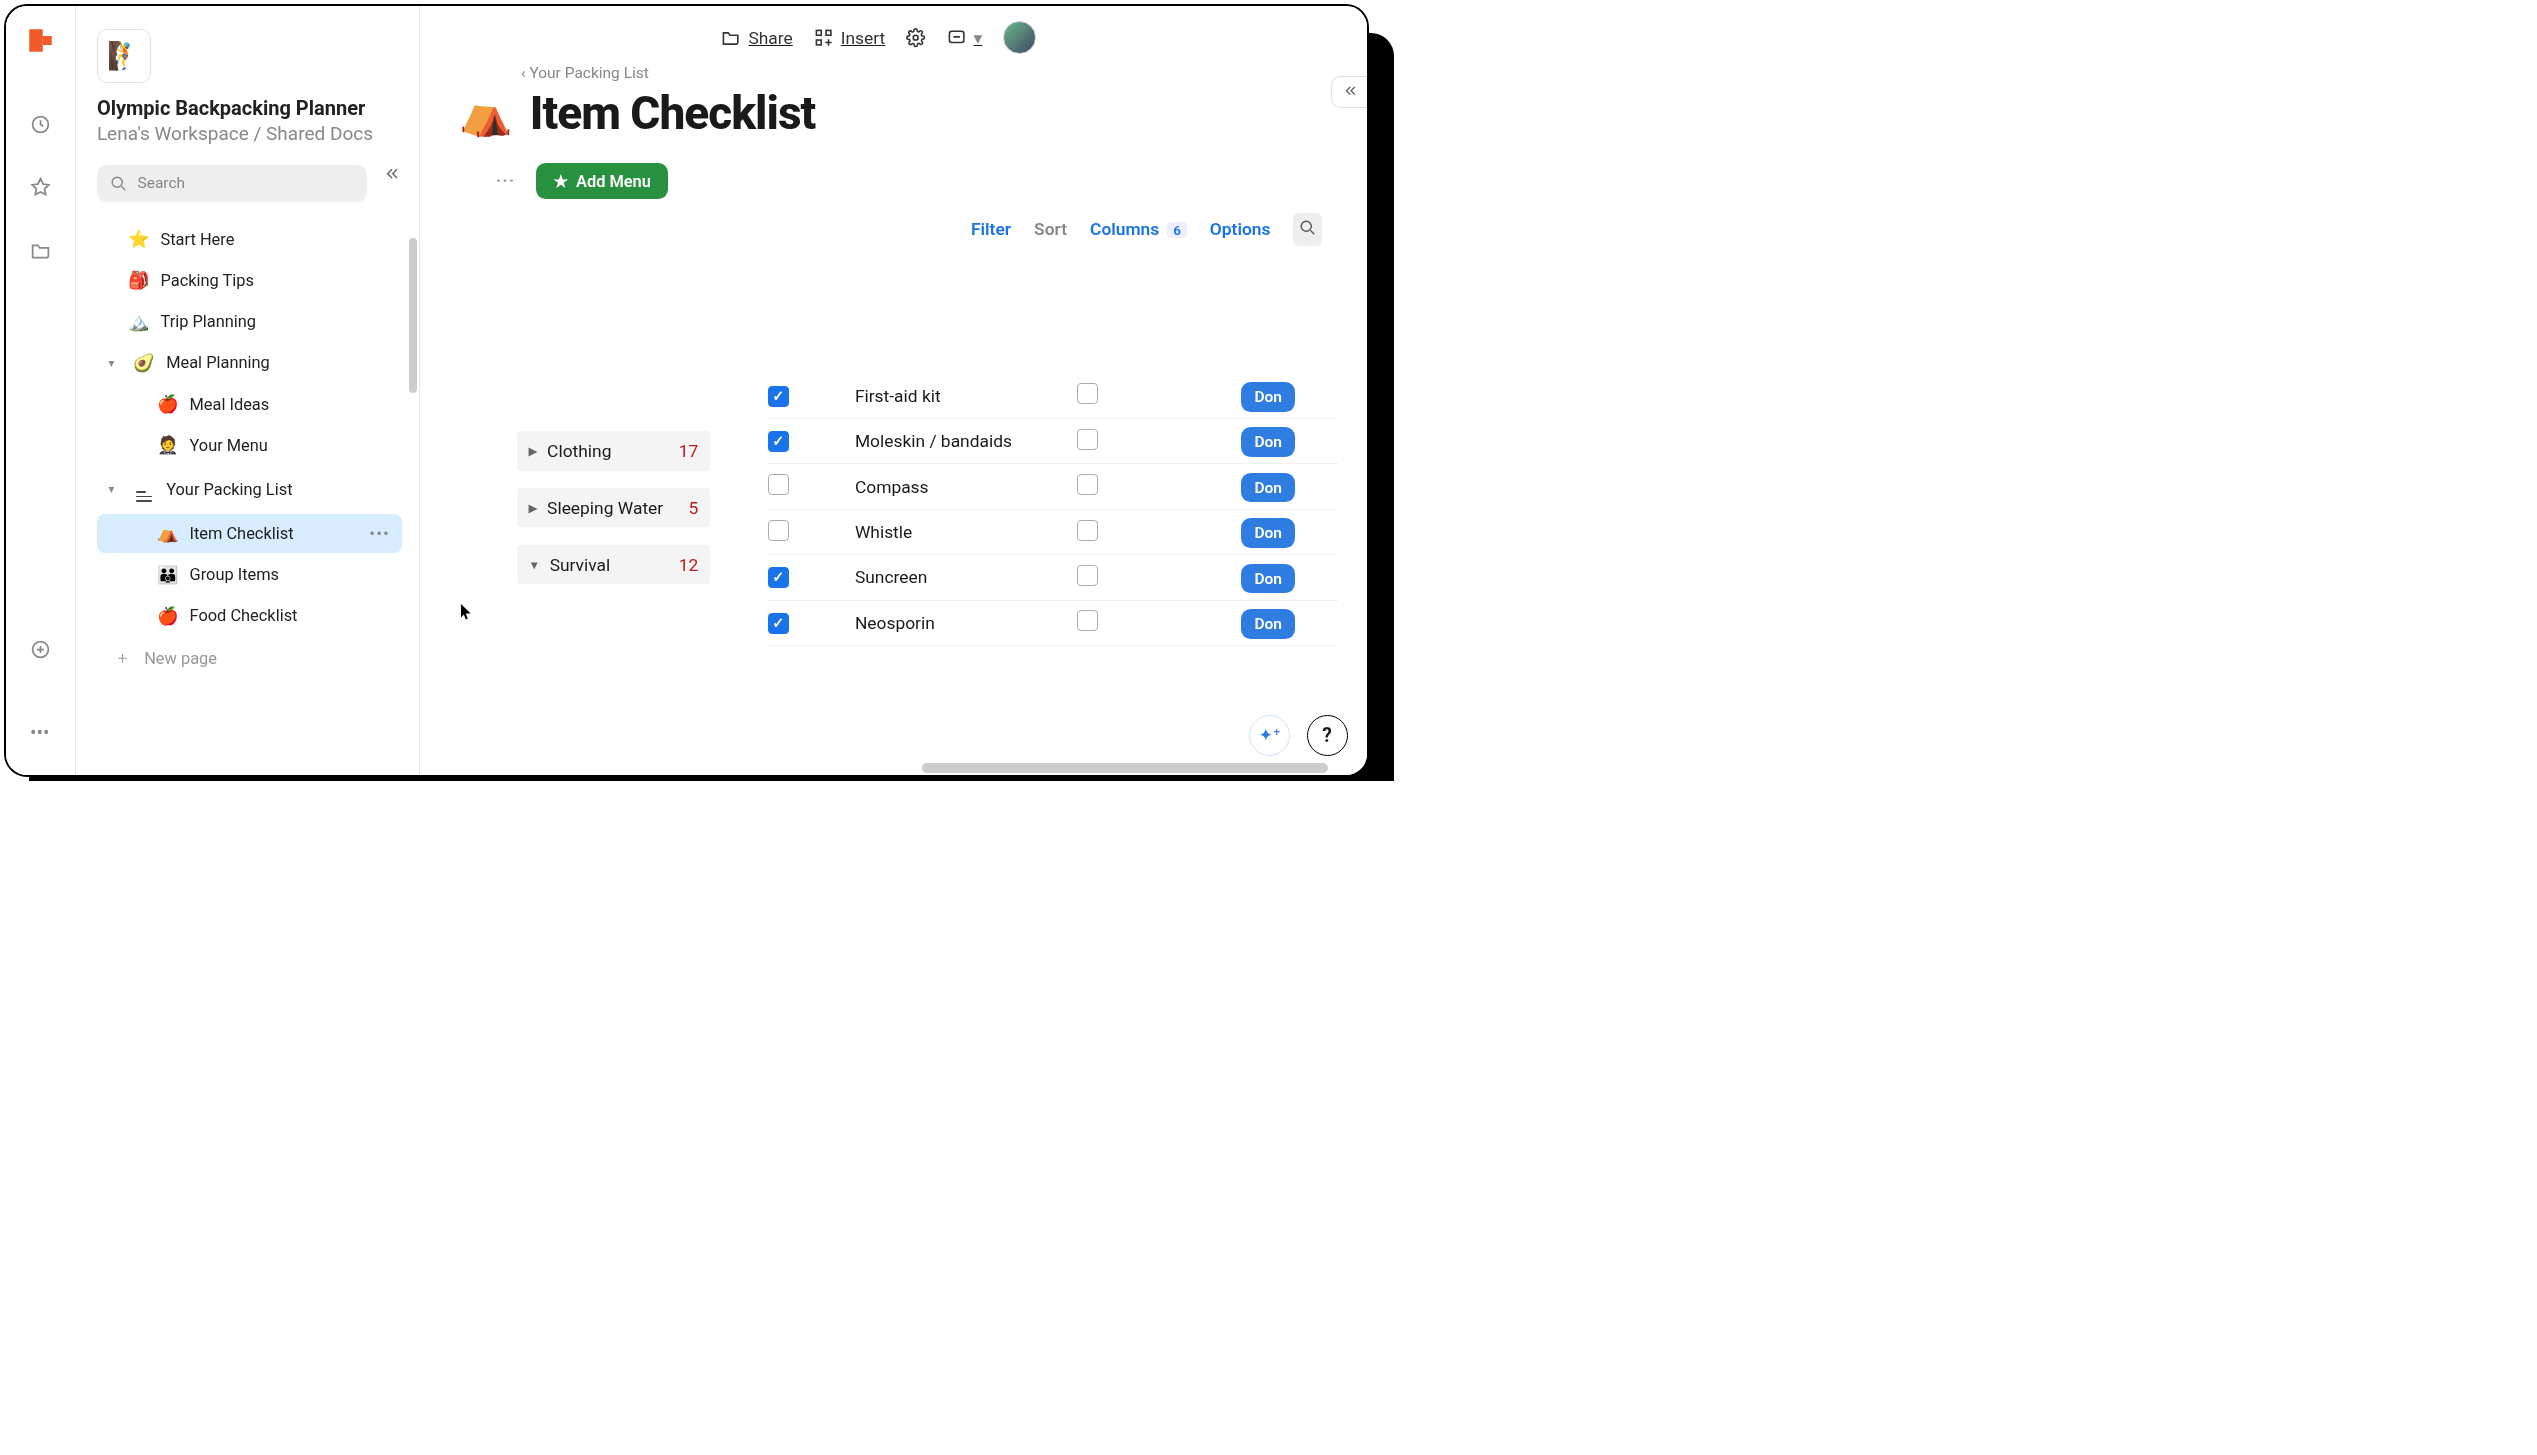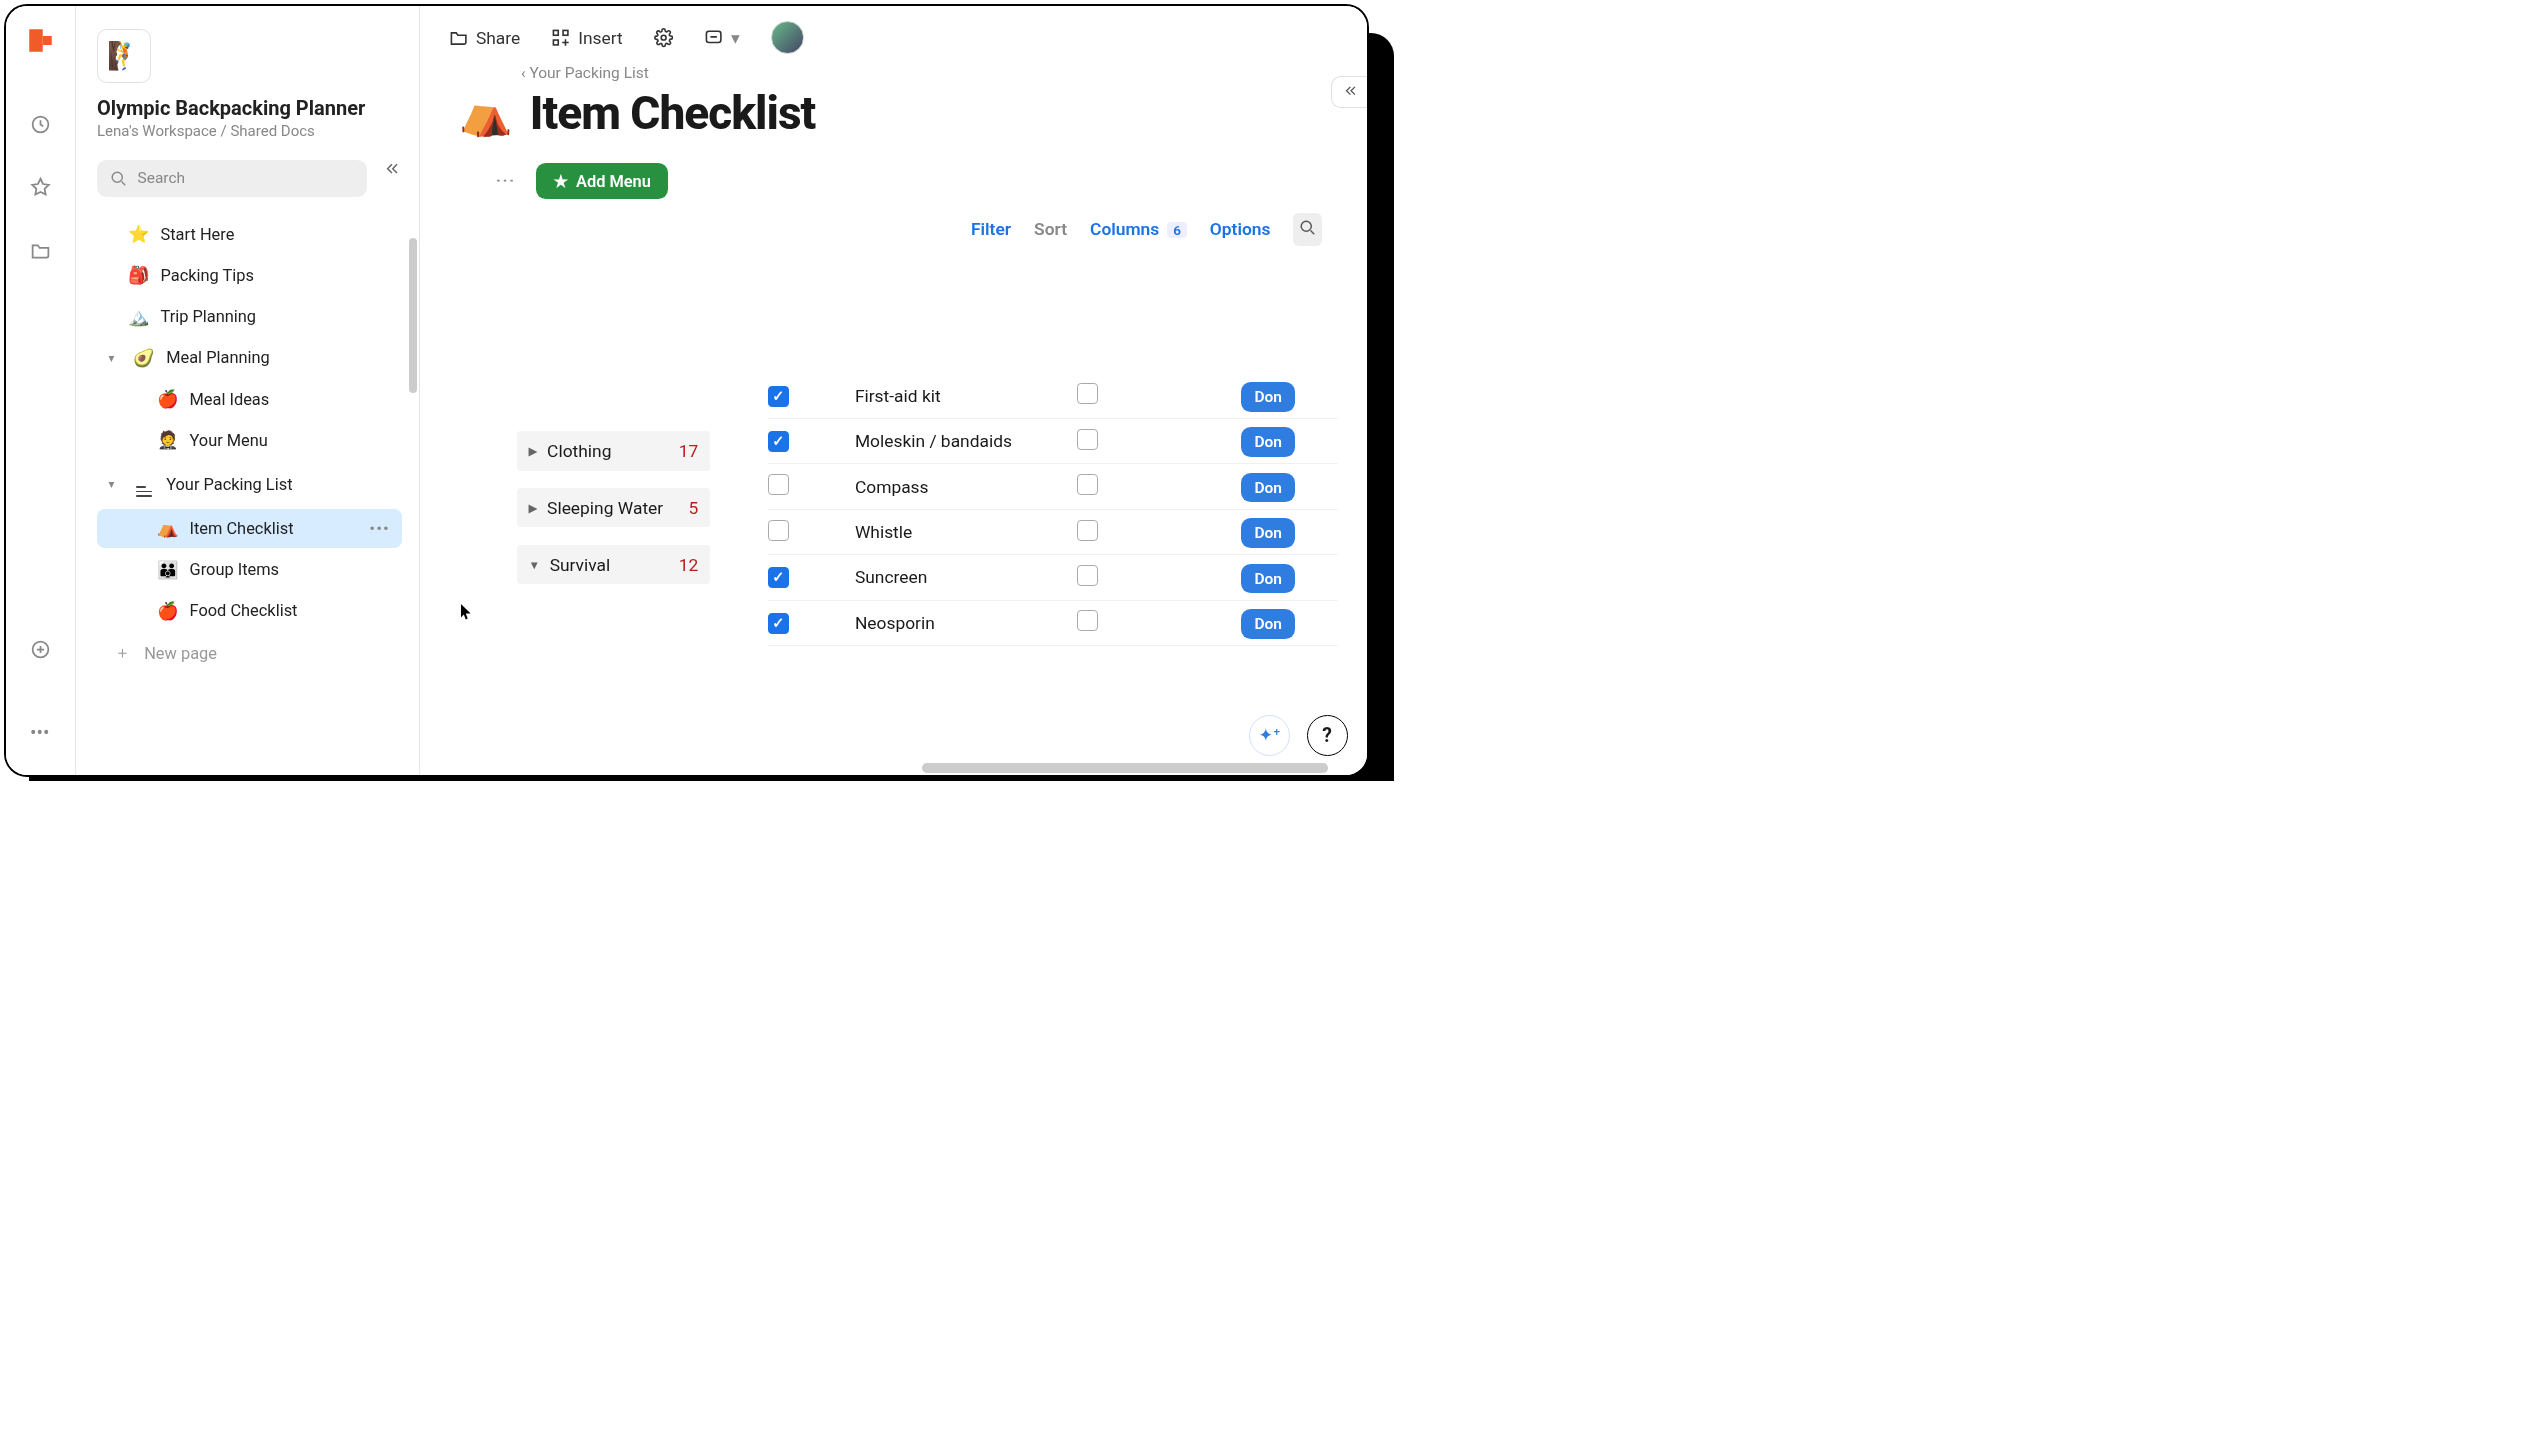--- a/index.html
+++ b/index.html
@@ -52,21 +52,21 @@
 }
 .doc-emoji {
   width: 54px; height: 54px;
   border: 1px solid #e0e0e0;
   border-radius: 9.7px;
   display: flex; align-items: center; justify-content: center;
   font-size: 27px;
   margin-bottom: 13.5px;
 }
 .doc-title { font-size: 20px; font-weight: 700; color: #222; margin-bottom: 1.9px; }
-.breadcrumb { font-size: 15px; color: #888; margin-bottom: 19.3px; }
+.breadcrumb { font-size: 19px; color: #888; margin-bottom: 19.3px; }
 .search-row { display: flex; gap: 17px; margin-bottom: 17.4px; }
 .search-box {
   flex: 1;
   background: #eee;
   border-radius: 9.7px;
   padding: 9.7px 13.5px;
   display: flex; align-items: center; gap: 9.7px;
   color: #888;
   font-size: 15.5px;
 }
@@ -87,23 +87,24 @@
 .nav-item .more { margin-left: auto; color: #888; font-size: 17.4px; letter-spacing: 1px;}
 .new-page { color: #999; font-size: 16.4px; display:flex; align-items:center; gap:13.5px; padding: 9.7px 17.4px; }
 .sidebar-scrollbar { position:absolute; right:1.9px; top:232px; width:7.7px; height:155px; background:#ccc; border-radius:3.9px;}
 .main {
   position: absolute;
   left: 414px; right: 0; top: 0; bottom: 0;
   background: #fff;
   overflow: hidden;
 }
 .topbar {
-  display: flex; align-items: center; justify-content: flex-start;
-  gap: 31px;
+  display: flex; align-items: center; justify-content: center;
+  gap: 21px;
   padding: 15.5px 58px 7.7px 29px;
+  text-decoration: underline;
 }
 .topbar-btn { display:flex; align-items:center; gap:7.7px; font-size:17.4px; color:#333; cursor:pointer; }
 .topbar-btn svg { width:19.3px; height:19.3px; }
 .avatar { width:33px; height:33px; border-radius:50%; background: linear-gradient(135deg,#6b8,#446); border:1px solid #ccc;}
 .expand-panel { position:absolute; right:0; top:70px; background:#fff; border:1px solid #e0e0e0; border-right:none; border-radius:9.7px 0 0 9.7px; padding:5.8px 9.7px; cursor:pointer;}
 .page-body { padding: 1.9px 29px 0 39px; }
 .page-breadcrumb { color:#888; font-size:15.5px; padding-left: 62px; margin-bottom: 3.9px;}
 .page-title-row { display:flex; align-items:center; gap:17.4px; margin-bottom: 23px; }
 .page-title-emoji { font-size: 43px; }
 .page-title { font-size: 46px; font-weight: 800; letter-spacing:-1px; color:#1a1a1a;}

